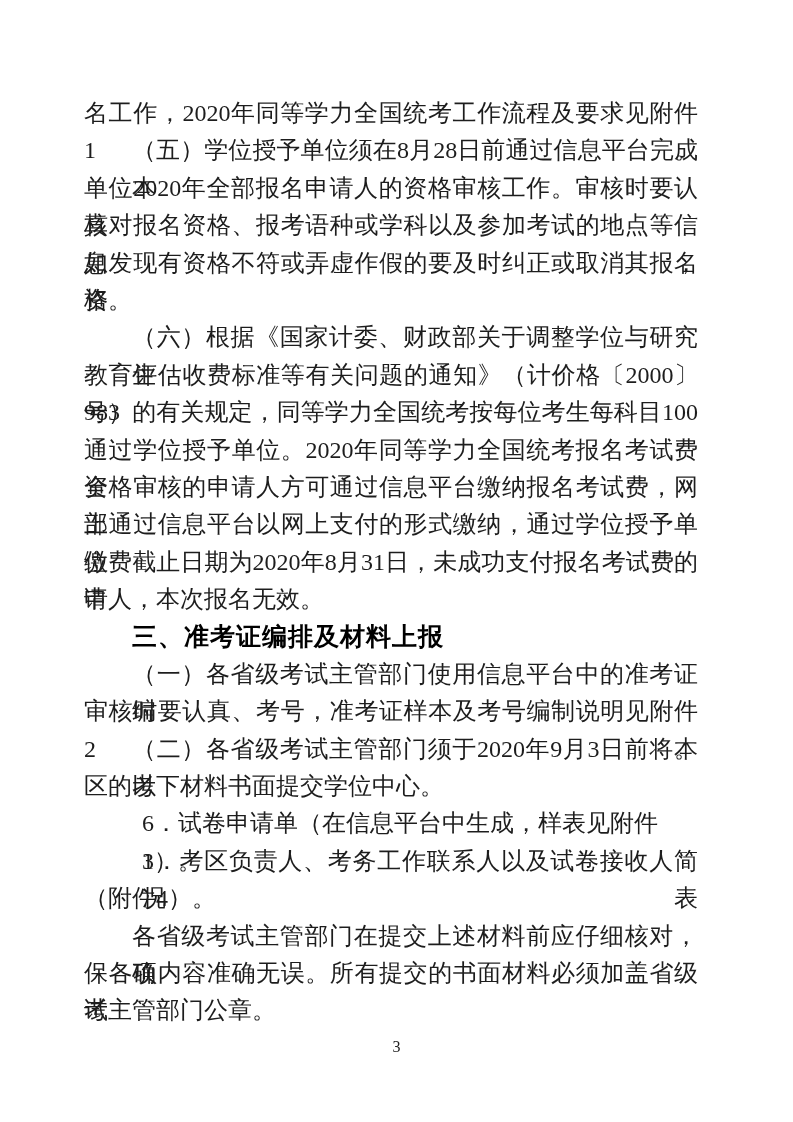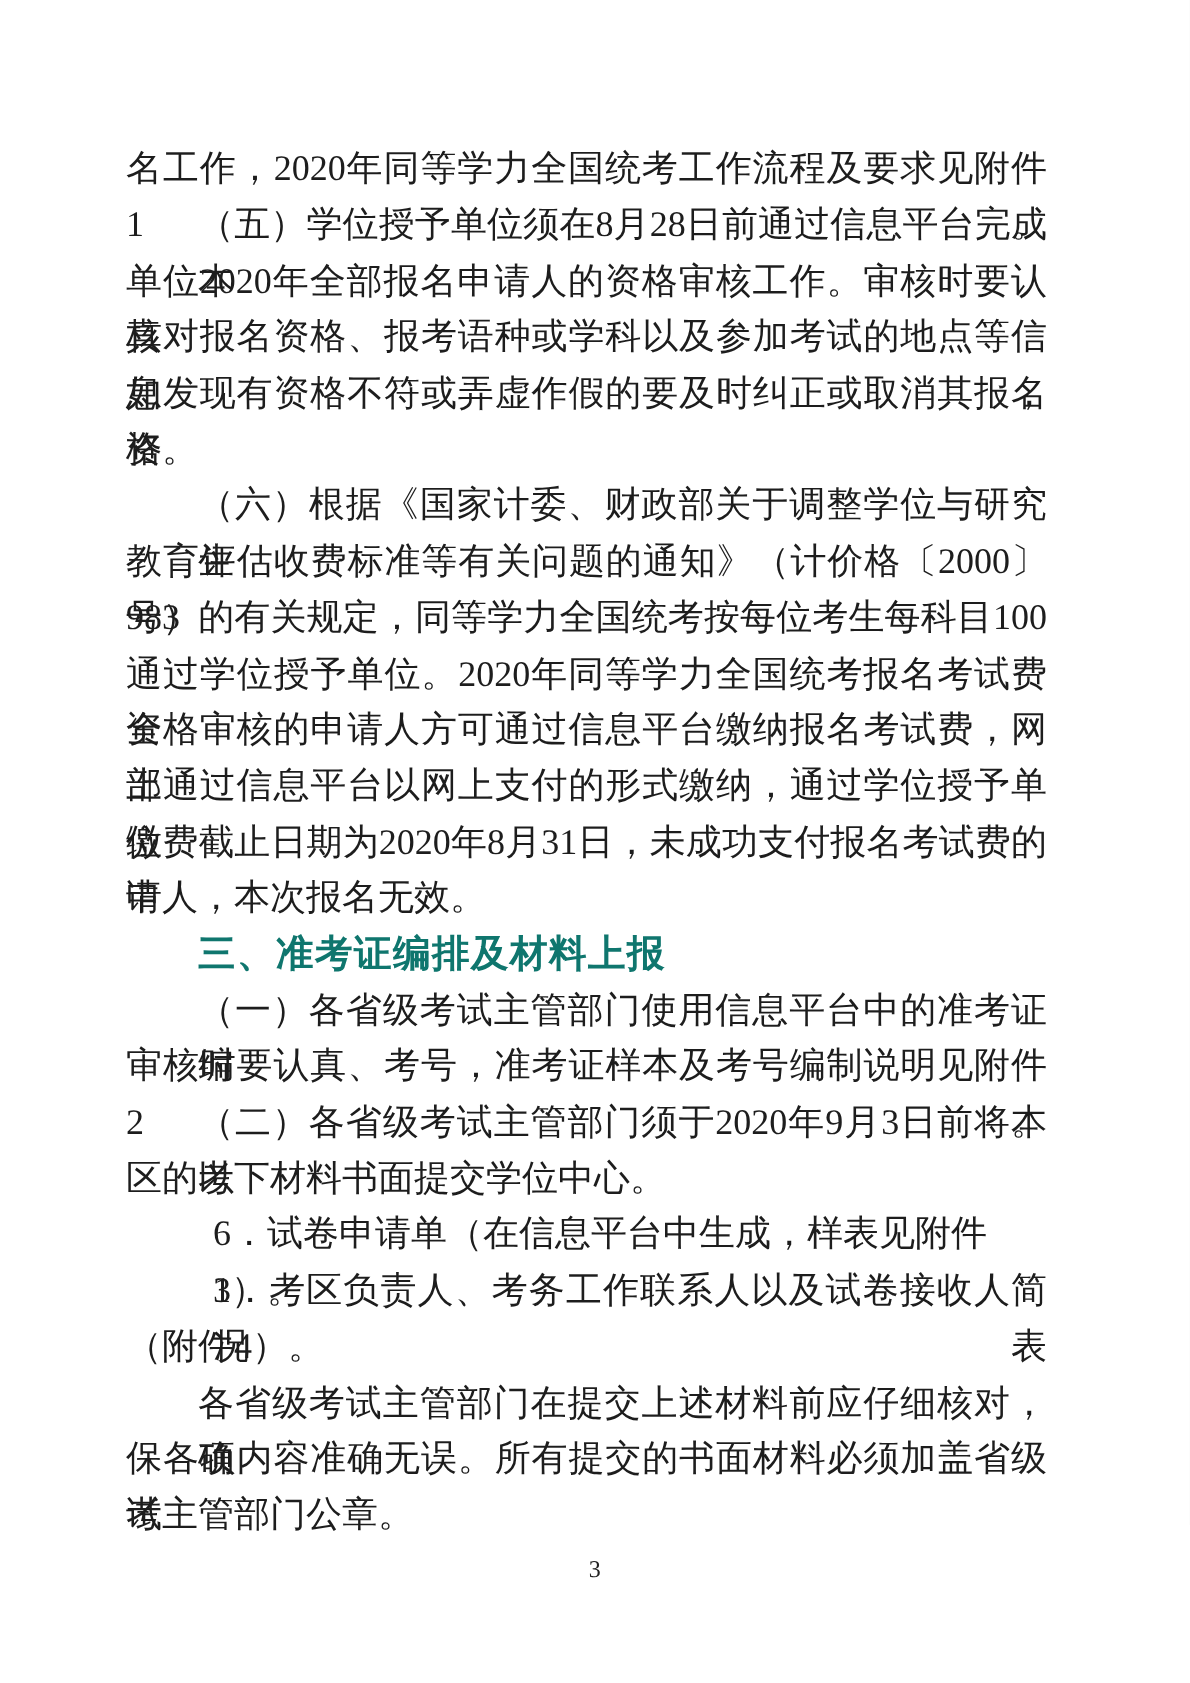--- a/index.html
+++ b/index.html
@@ -28,21 +28,21 @@
   }
   .j{
     text-align:justify;
     text-align-last:justify;
   }
   .ind{ padding-left:48px; }
   .ind-num{ padding-left:58px; }
   .heading{
     font-family:"Liberation Sans","DejaVu Sans",sans-serif;
     font-weight:700;
-    color:#0f766e;
+    color:#000000;
     font-size:25px;
     letter-spacing:1px;
   }
   .pagenum{
     position:absolute;
     left:0;top:1038px;width:793px;
     text-align:center;
     font-size:16px;
     color:#222222;
     font-family:"Liberation Serif","DejaVu Serif",serif;

